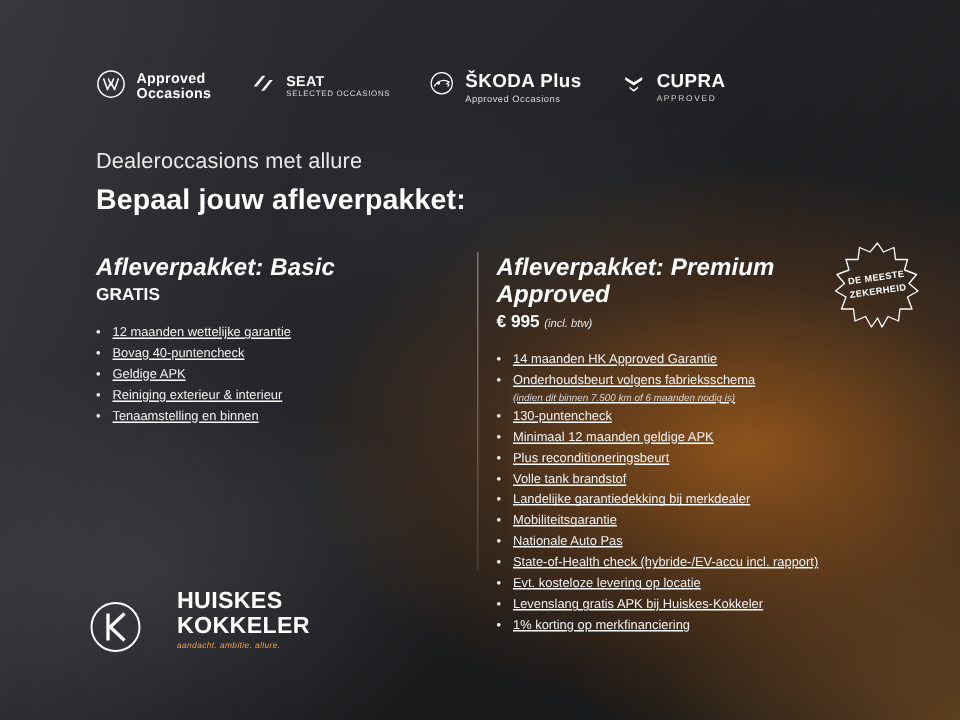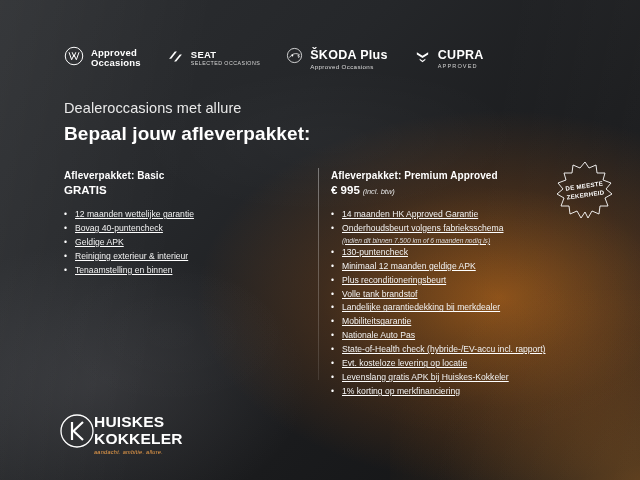--- a/index.html
+++ b/index.html
@@ -61,21 +61,21 @@
 
   
   .heads { position: absolute; left: 64px; top: 100px; color: #fff; }
   .heads .kicker { font-size: 14.5px; font-weight: normal; color: #e9e9e9; letter-spacing: .1px; }
   .heads .title { font-size: 19px; font-weight: bold; color: #ffffff; margin-top: 7px; letter-spacing: .1px; }
 
   
   .col { position: absolute; color: #ffffff; }
   .col-left { left: 64px; top: 170px; width: 250px; }
   .col-right { left: 331px; top: 170px; width: 260px; }
-  .col h3 { font-size: 10px; font-weight: bold; letter-spacing: .1px; }
+  .col h3 { font-size: 16px; font-weight: bold; letter-spacing: .1px; font-style: italic; }
   .price { font-size: 11.5px; font-weight: bold; margin-top: 3px; }
   .price .incl { font-size: 7.5px; font-weight: normal; color: #e2e2e2; margin-left: 3px; font-style: italic; }
   .divider-v {
     position: absolute; left: 318px; top: 168px;
     width: 1px; height: 212px;
     background: linear-gradient(to bottom, rgba(255,255,255,0.38), rgba(255,255,255,0.10));
   }
   ul.feats { list-style: none; margin-top: 12px; text-decoration: underline; }
   ul.feats li {
     position: relative;
@@ -105,22 +105,22 @@
     display: flex; align-items: center; justify-content: center;
     text-align: center;
   }
   .badge .inner {
     font-size: 6.1px; font-weight: bold; line-height: 1.45; letter-spacing: .3px;
     transform: rotate(-8deg);
   }
 
   
   .dealer {
-    position: absolute; left: 60px; bottom: 24px;
-    display: flex; align-items: flex-start; gap: 0; color: #fff;
+    position: absolute; left: 60px; bottom: 45px;
+    display: flex; align-items: flex-end; gap: 24px; color: #fff;
   }
   .dealer .kmark {
     width: 34px; height: 34px;
     display: flex; align-items: center; justify-content: center;
   }
   .dealer .names { line-height: 1.0; }
   .dealer .n1 { font-size: 15.5px; font-weight: bold; letter-spacing: .2px; display: block; }
   .dealer .n2 { font-size: 15.5px; font-weight: bold; letter-spacing: .2px; display: block; margin-top: 1px; }
   .dealer .tag {
     display: block; margin-top: 4px;

